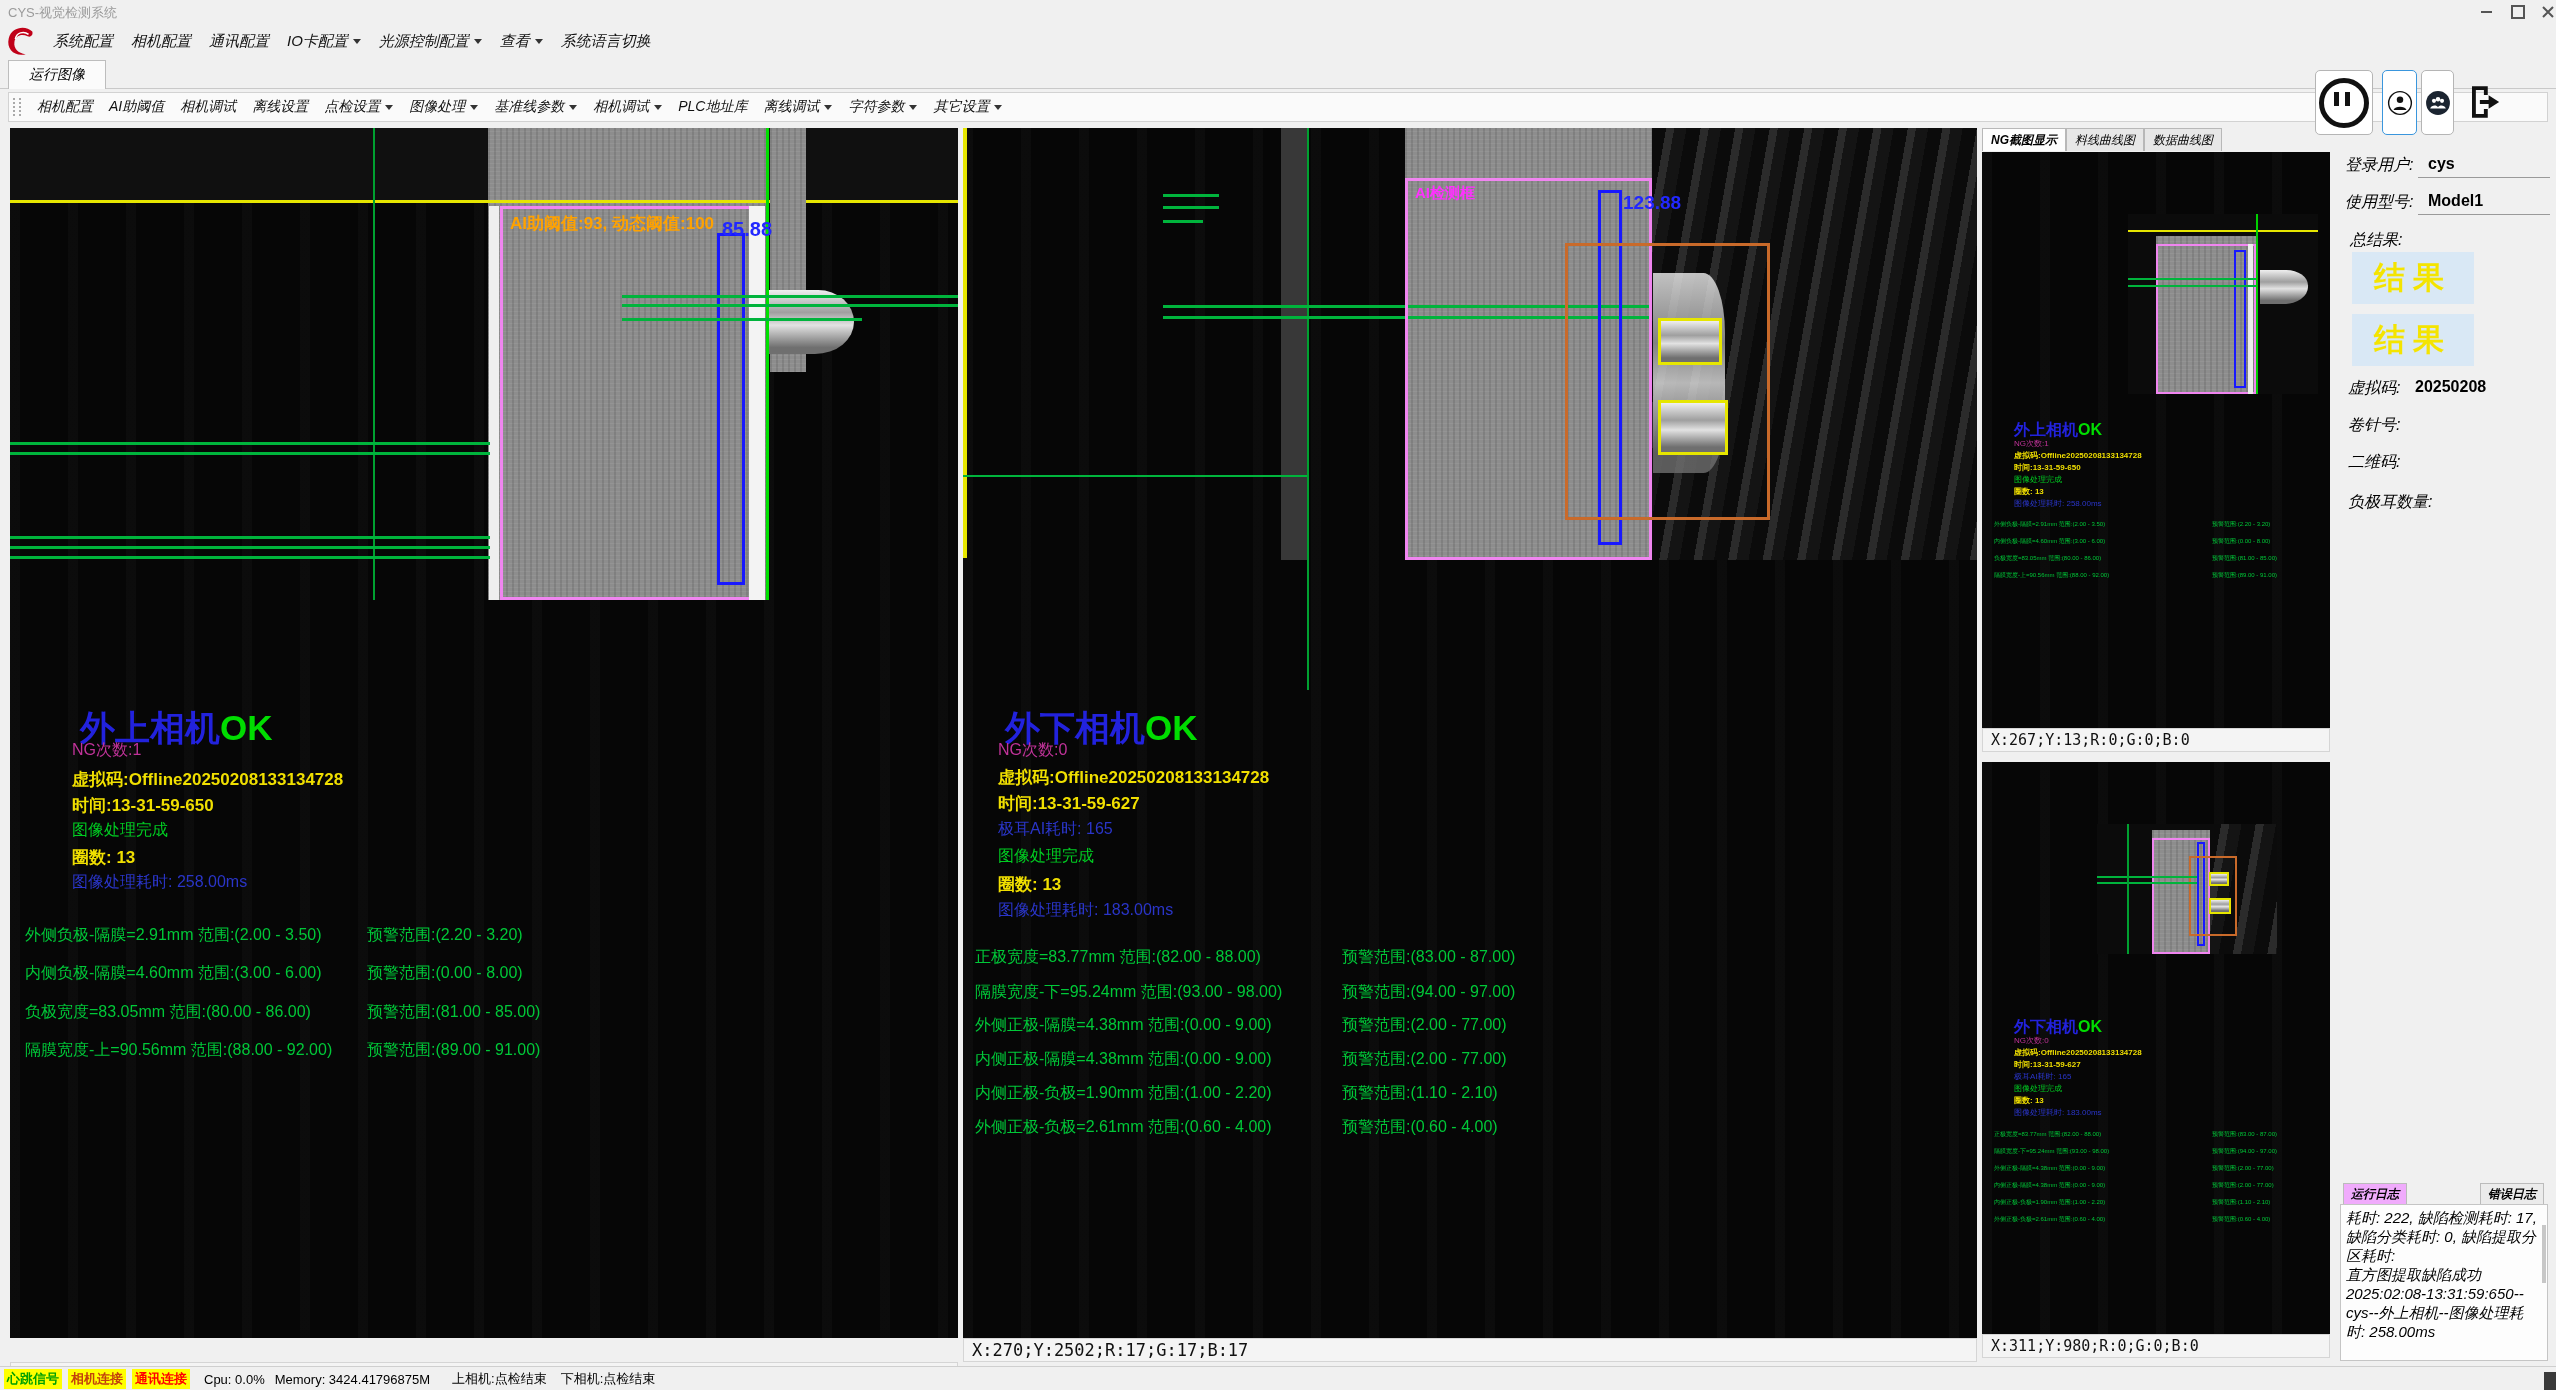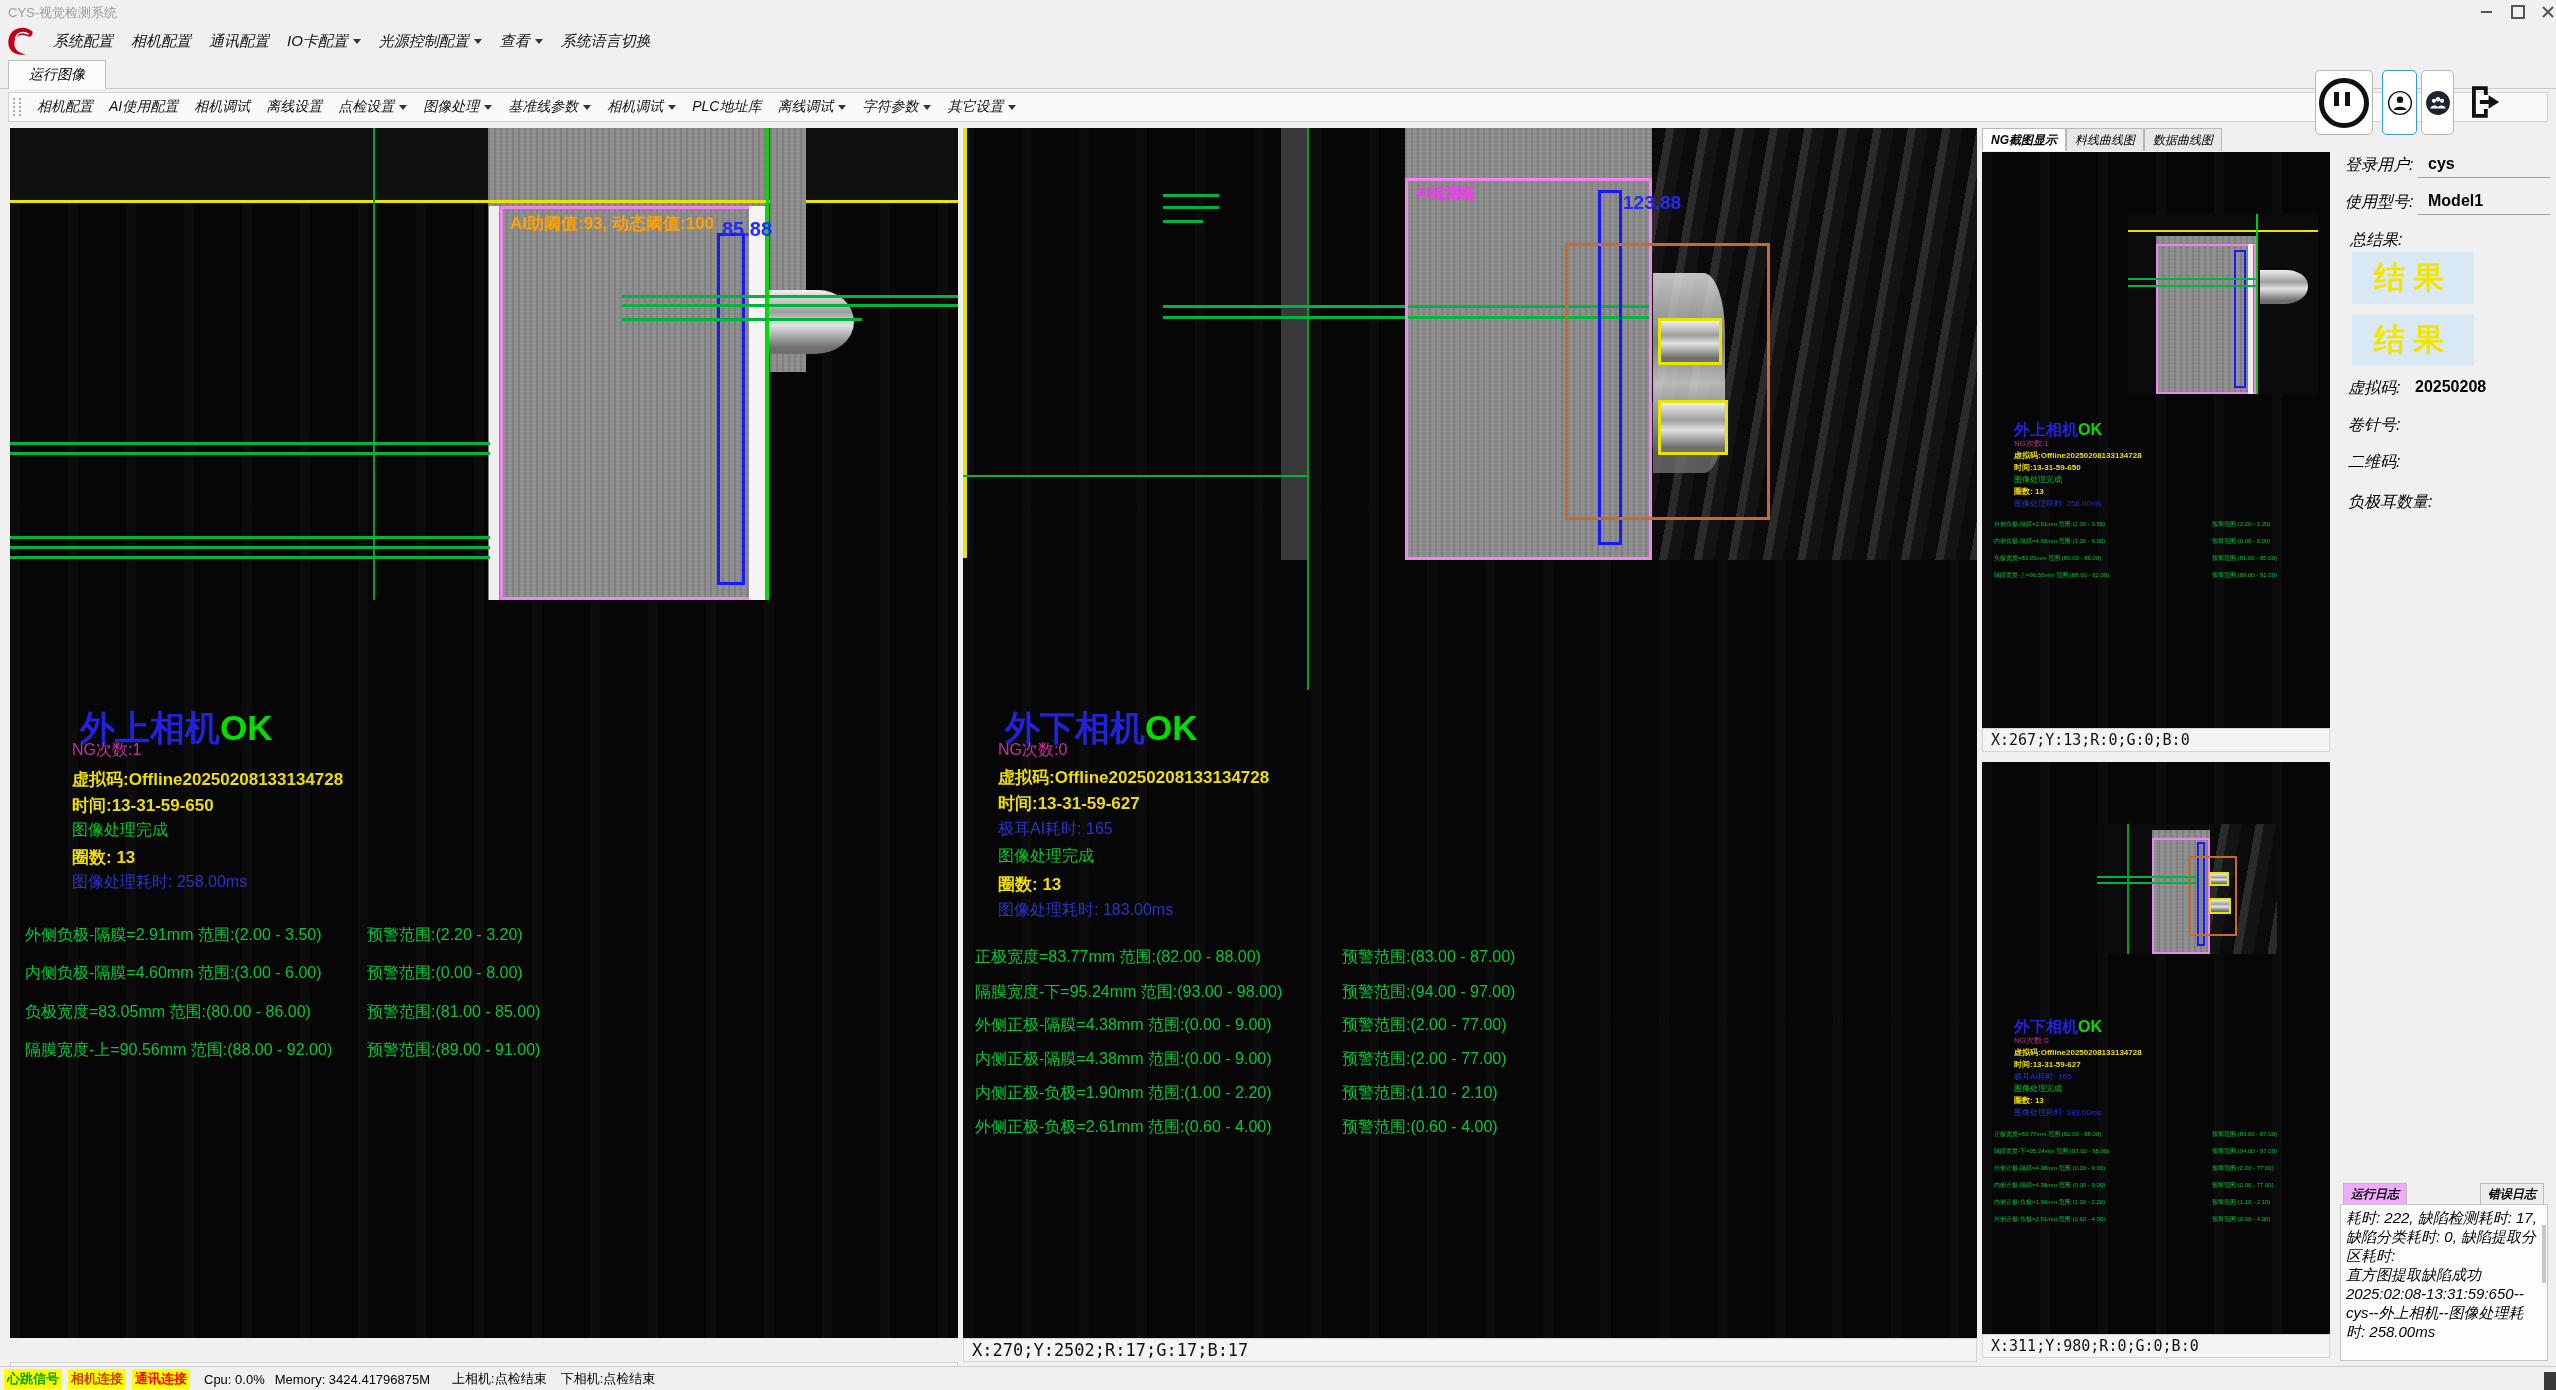--- a/index.html
+++ b/index.html
@@ -112,21 +112,21 @@
         <span>运行图像</span>
       </div>
   </div>
 
   <div class="abs toolbar">
     <div class="grip"></div>
     <div class="tb-item">
         <span>相机配置</span>
       </div>
     <div class="tb-item">
-        <span>AI使用配置</span>
+        <span>AI助阈值</span>
       </div>
     <div class="tb-item">
         <span>相机调试</span>
       </div>
     <div class="tb-item">
         <span>离线设置</span>
       </div>
     <div class="tb-item">
         <span>点检设置</span>
         <span class="arr"></span>

